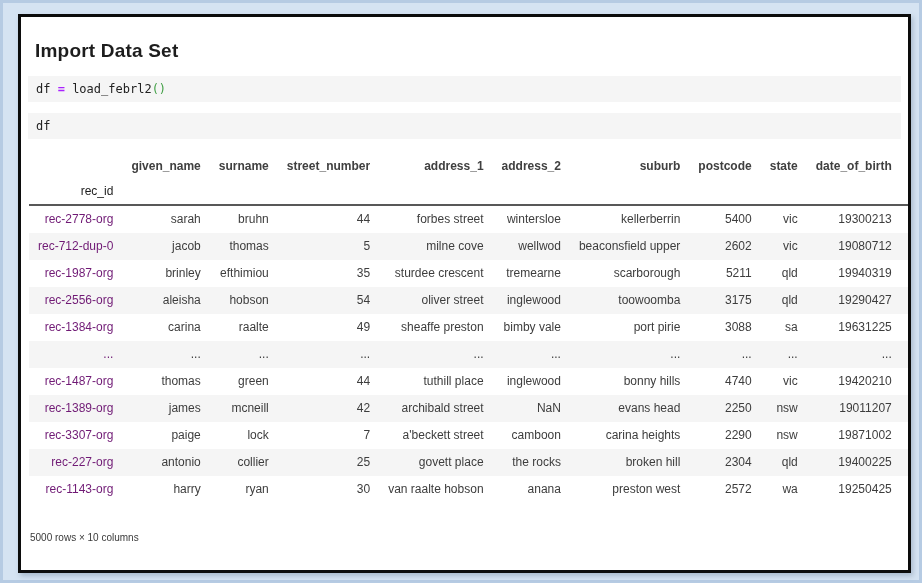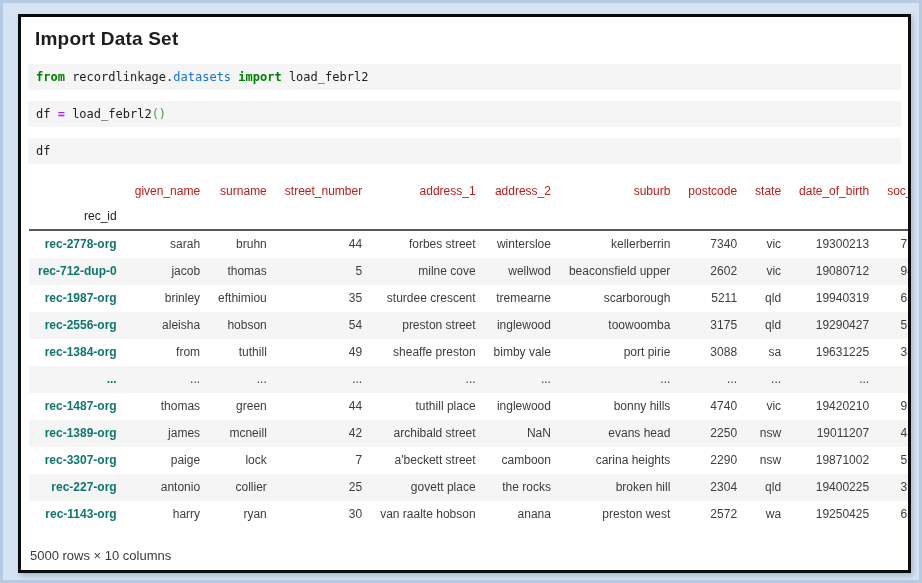--- a/index.html
+++ b/index.html
@@ -11,21 +11,21 @@
     background: #d5e3f2;
     border: 3px solid #b6cbe3;
   }
 
   .card {
     position: absolute; left: 15px; top: 11px;
     width: 893px; height: 559px;
     background: #ffffff;
     border: 3px solid #0c0c0c;
     box-shadow: 2px 3px 5px rgba(90,110,135,0.35);
-    padding: 8px 7px;
+    padding: 20px 7px;
     overflow: hidden;
   }
 
   .nb-title {
     font-size: 19px; font-weight: 600; color: #1d1d1d;
     margin: 3px 0 14px 7px; letter-spacing: 0.2px;
   }
 
   .code-cell {
     background: #f5f5f5;
@@ -48,58 +48,57 @@
     border-collapse: collapse;
     font-size: 12px; line-height: 15px;
     color: #3d3d3d;
   }
   table.dataframe th, table.dataframe td {
     text-align: right;
     padding: 6px 9px;
     white-space: nowrap;
   }
   table.dataframe thead tr.col-row th {
-    font-weight: normal; color: #b91c1c;
+    font-weight: bold; color: #404040;
     vertical-align: bottom;
     padding-top: 9px; padding-bottom: 7px;
   }
   table.dataframe thead tr.idx-row th {
     font-weight: normal; color: #1b1b1b;
     padding-top: 3px; padding-bottom: 5px;
   }
   table.dataframe thead { border-bottom: 2px solid #585858; }
-  table.dataframe tbody th { font-weight: bold; color: #0f766e; text-align: right; }
+  table.dataframe tbody th { font-weight: normal; color: #701a75; text-align: right; }
   table.dataframe tbody tr:nth-child(even) { background: #f5f5f5; }
 
   table.dataframe th:nth-child(1),  table.dataframe td:nth-child(1)  { min-width: 84px; }
   table.dataframe th:nth-child(2),  table.dataframe td:nth-child(2)  { min-width: 74px; }
   table.dataframe th:nth-child(3),  table.dataframe td:nth-child(3)  { min-width: 52px; }
   table.dataframe th:nth-child(4),  table.dataframe td:nth-child(4)  { min-width: 86px; }
   table.dataframe th:nth-child(5),  table.dataframe td:nth-child(5)  { min-width: 100px; }
   table.dataframe th:nth-child(6),  table.dataframe td:nth-child(6)  { min-width: 62px; }
   table.dataframe th:nth-child(7),  table.dataframe td:nth-child(7)  { min-width: 104px; }
   table.dataframe th:nth-child(8),  table.dataframe td:nth-child(8)  { min-width: 58px; }
   table.dataframe th:nth-child(9),  table.dataframe td:nth-child(9)  { min-width: 34px; }
   table.dataframe th:nth-child(10), table.dataframe td:nth-child(10) { min-width: 84px; }
   table.dataframe th:nth-child(11), table.dataframe td:nth-child(11) { min-width: 64px; }
 
   .df-dims {
-    margin: 20px 0 0 1px;
-    font-size: 13px; color: #3a3a3a;
+    margin: 29px 0 0 1px;
+    font-size: 10px; color: #3a3a3a;
   }
 </style>
 </head>
 <body>
 
 <div class="screen">
   <div class="card">
 
     <h1 class="nb-title">Import Data Set</h1>
 
-    <div class="code-cell"><span class="tok-kw">from</span><span class="tok-pl"> recordlinkage.</span><span class="tok-prop">datasets</span><span class="tok-pl"> </span><span class="tok-kw">import</span><span class="tok-pl"> load_febrl2</span></div>
     <div class="code-cell"><span class="tok-pl">df </span><span class="tok-op">=</span><span class="tok-pl"> load_febrl2</span><span class="tok-paren">()</span></div>
     <div class="code-cell"><span class="tok-pl">df</span></div>
 
     <div class="df-output">
       <table class="dataframe">
           <thead>
             <tr class="col-row">
               <th></th>
               <th>given_name</th>
               <th>surname</th>
@@ -128,21 +127,21 @@
           </thead>
           <tbody>
             <tr>
               <th>rec-2778-org</th>
               <td>sarah</td>
               <td>bruhn</td>
               <td>44</td>
               <td>forbes street</td>
               <td>wintersloe</td>
               <td>kellerberrin</td>
-              <td>7340</td>
+              <td>5400</td>
               <td>vic</td>
               <td>19300213</td>
               <td>7535316</td>
             </tr>
             <tr>
               <th>rec-712-dup-0</th>
               <td>jacob</td>
               <td>thomas</td>
               <td>5</td>
               <td>milne cove</td>
@@ -164,32 +163,32 @@
               <td>5211</td>
               <td>qld</td>
               <td>19940319</td>
               <td>6814956</td>
             </tr>
             <tr>
               <th>rec-2556-org</th>
               <td>aleisha</td>
               <td>hobson</td>
               <td>54</td>
-              <td>preston street</td>
+              <td>oliver street</td>
               <td>inglewood</td>
               <td>toowoomba</td>
               <td>3175</td>
               <td>qld</td>
               <td>19290427</td>
               <td>5967384</td>
             </tr>
             <tr>
               <th>rec-1384-org</th>
-              <td>from</td>
-              <td>tuthill</td>
+              <td>carina</td>
+              <td>raalte</td>
               <td>49</td>
               <td>sheaffe preston</td>
               <td>bimby vale</td>
               <td>port pirie</td>
               <td>3088</td>
               <td>sa</td>
               <td>19631225</td>
               <td>3832742</td>
             </tr>
             <tr>

